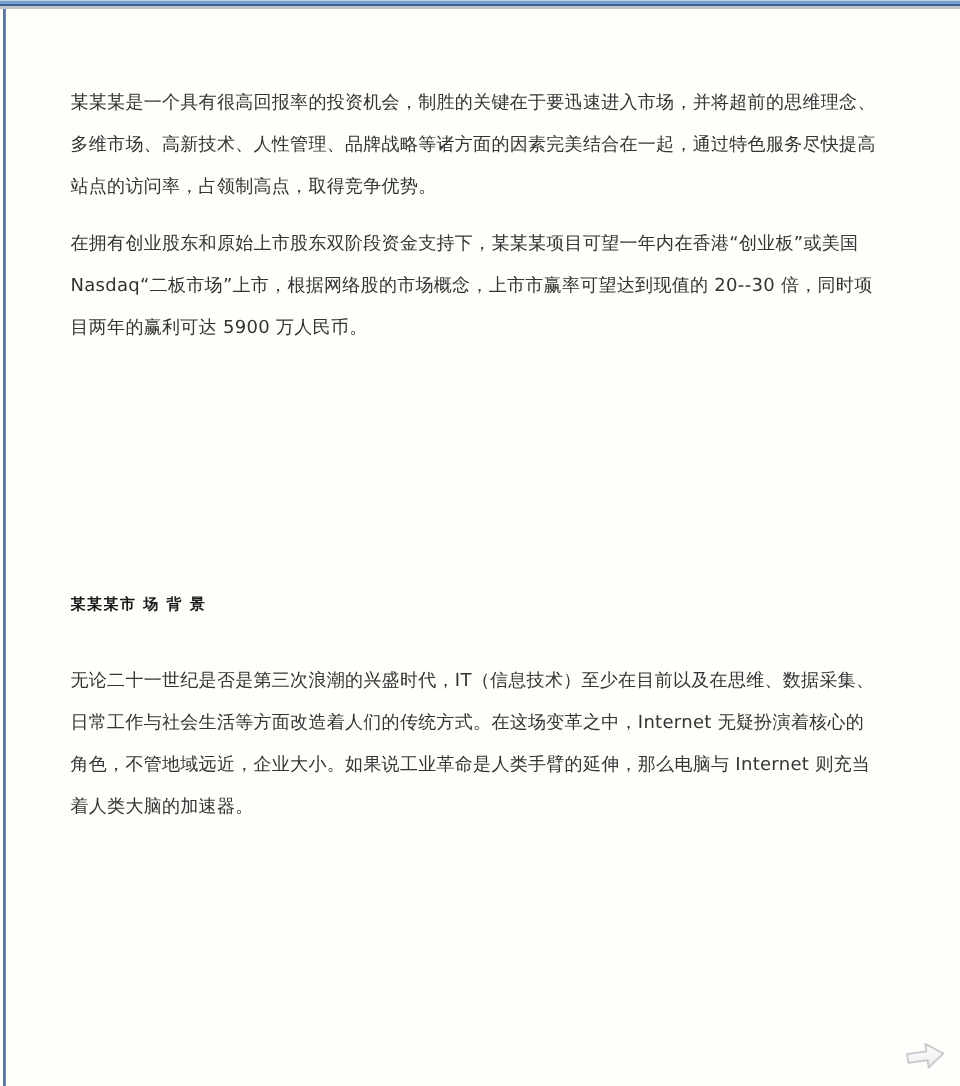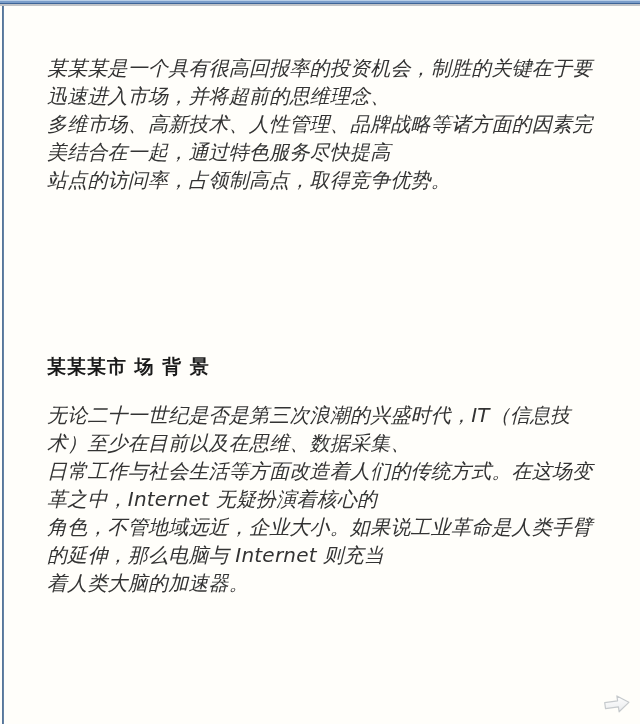--- a/index.html
+++ b/index.html
@@ -32,29 +32,28 @@
   }
   .left-rule{
     position:absolute;left:2px;top:6px;bottom:0;width:2px;
     background:linear-gradient(to right,var(--left-rule),#6b88a8);
   }
   .content{
     position:absolute;left:47px;right:45px;top:40px;
     padding-top:14px;
   }
   .para{
-    font-size:20px;
+    font-size:12px;
     line-height:28px;
     white-space:pre-line;
     margin:0 0 10px 0;
     letter-spacing:0.2px;
-    font-style:italic;
   }
   .section-heading{
-    font-size:19px;
+    font-size:10px;
     font-weight:bold;
     color:#1a1a1a;
     line-height:20px;
     margin-top:162px;
     letter-spacing:1px;
   }
   .para-after-heading{
     margin-top:25px;
   }
   .next-arrow{
@@ -68,20 +67,23 @@
 <body>
 
 <div class="top-bar"></div>
 <div class="left-rule"></div>
 
 <div class="content">
   <p class="para">某某某是一个具有很高回报率的投资机会，制胜的关键在于要迅速进入市场，并将超前的思维理念、
 多维市场、高新技术、人性管理、品牌战略等诸方面的因素完美结合在一起，通过特色服务尽快提高
 站点的访问率，占领制高点，取得竞争优势。</p>
 
+  <p class="para">在拥有创业股东和原始上市股东双阶段资金支持下，某某某项目可望一年内在香港“创业板”或美国
+Nasdaq“二板市场”上市，根据网络股的市场概念，上市市赢率可望达到现值的 20--30 倍，同时项
+目两年的赢利可达 5900 万人民币。</p>
 
 
   <h2 class="section-heading">某某某市 场 背 景</h2>
 
   <p class="para para-after-heading">无论二十一世纪是否是第三次浪潮的兴盛时代，IT（信息技术）至少在目前以及在思维、数据采集、
 日常工作与社会生活等方面改造着人们的传统方式。在这场变革之中，Internet 无疑扮演着核心的
 角色，不管地域远近，企业大小。如果说工业革命是人类手臂的延伸，那么电脑与 Internet 则充当
 着人类大脑的加速器。</p>
 </div>
 

